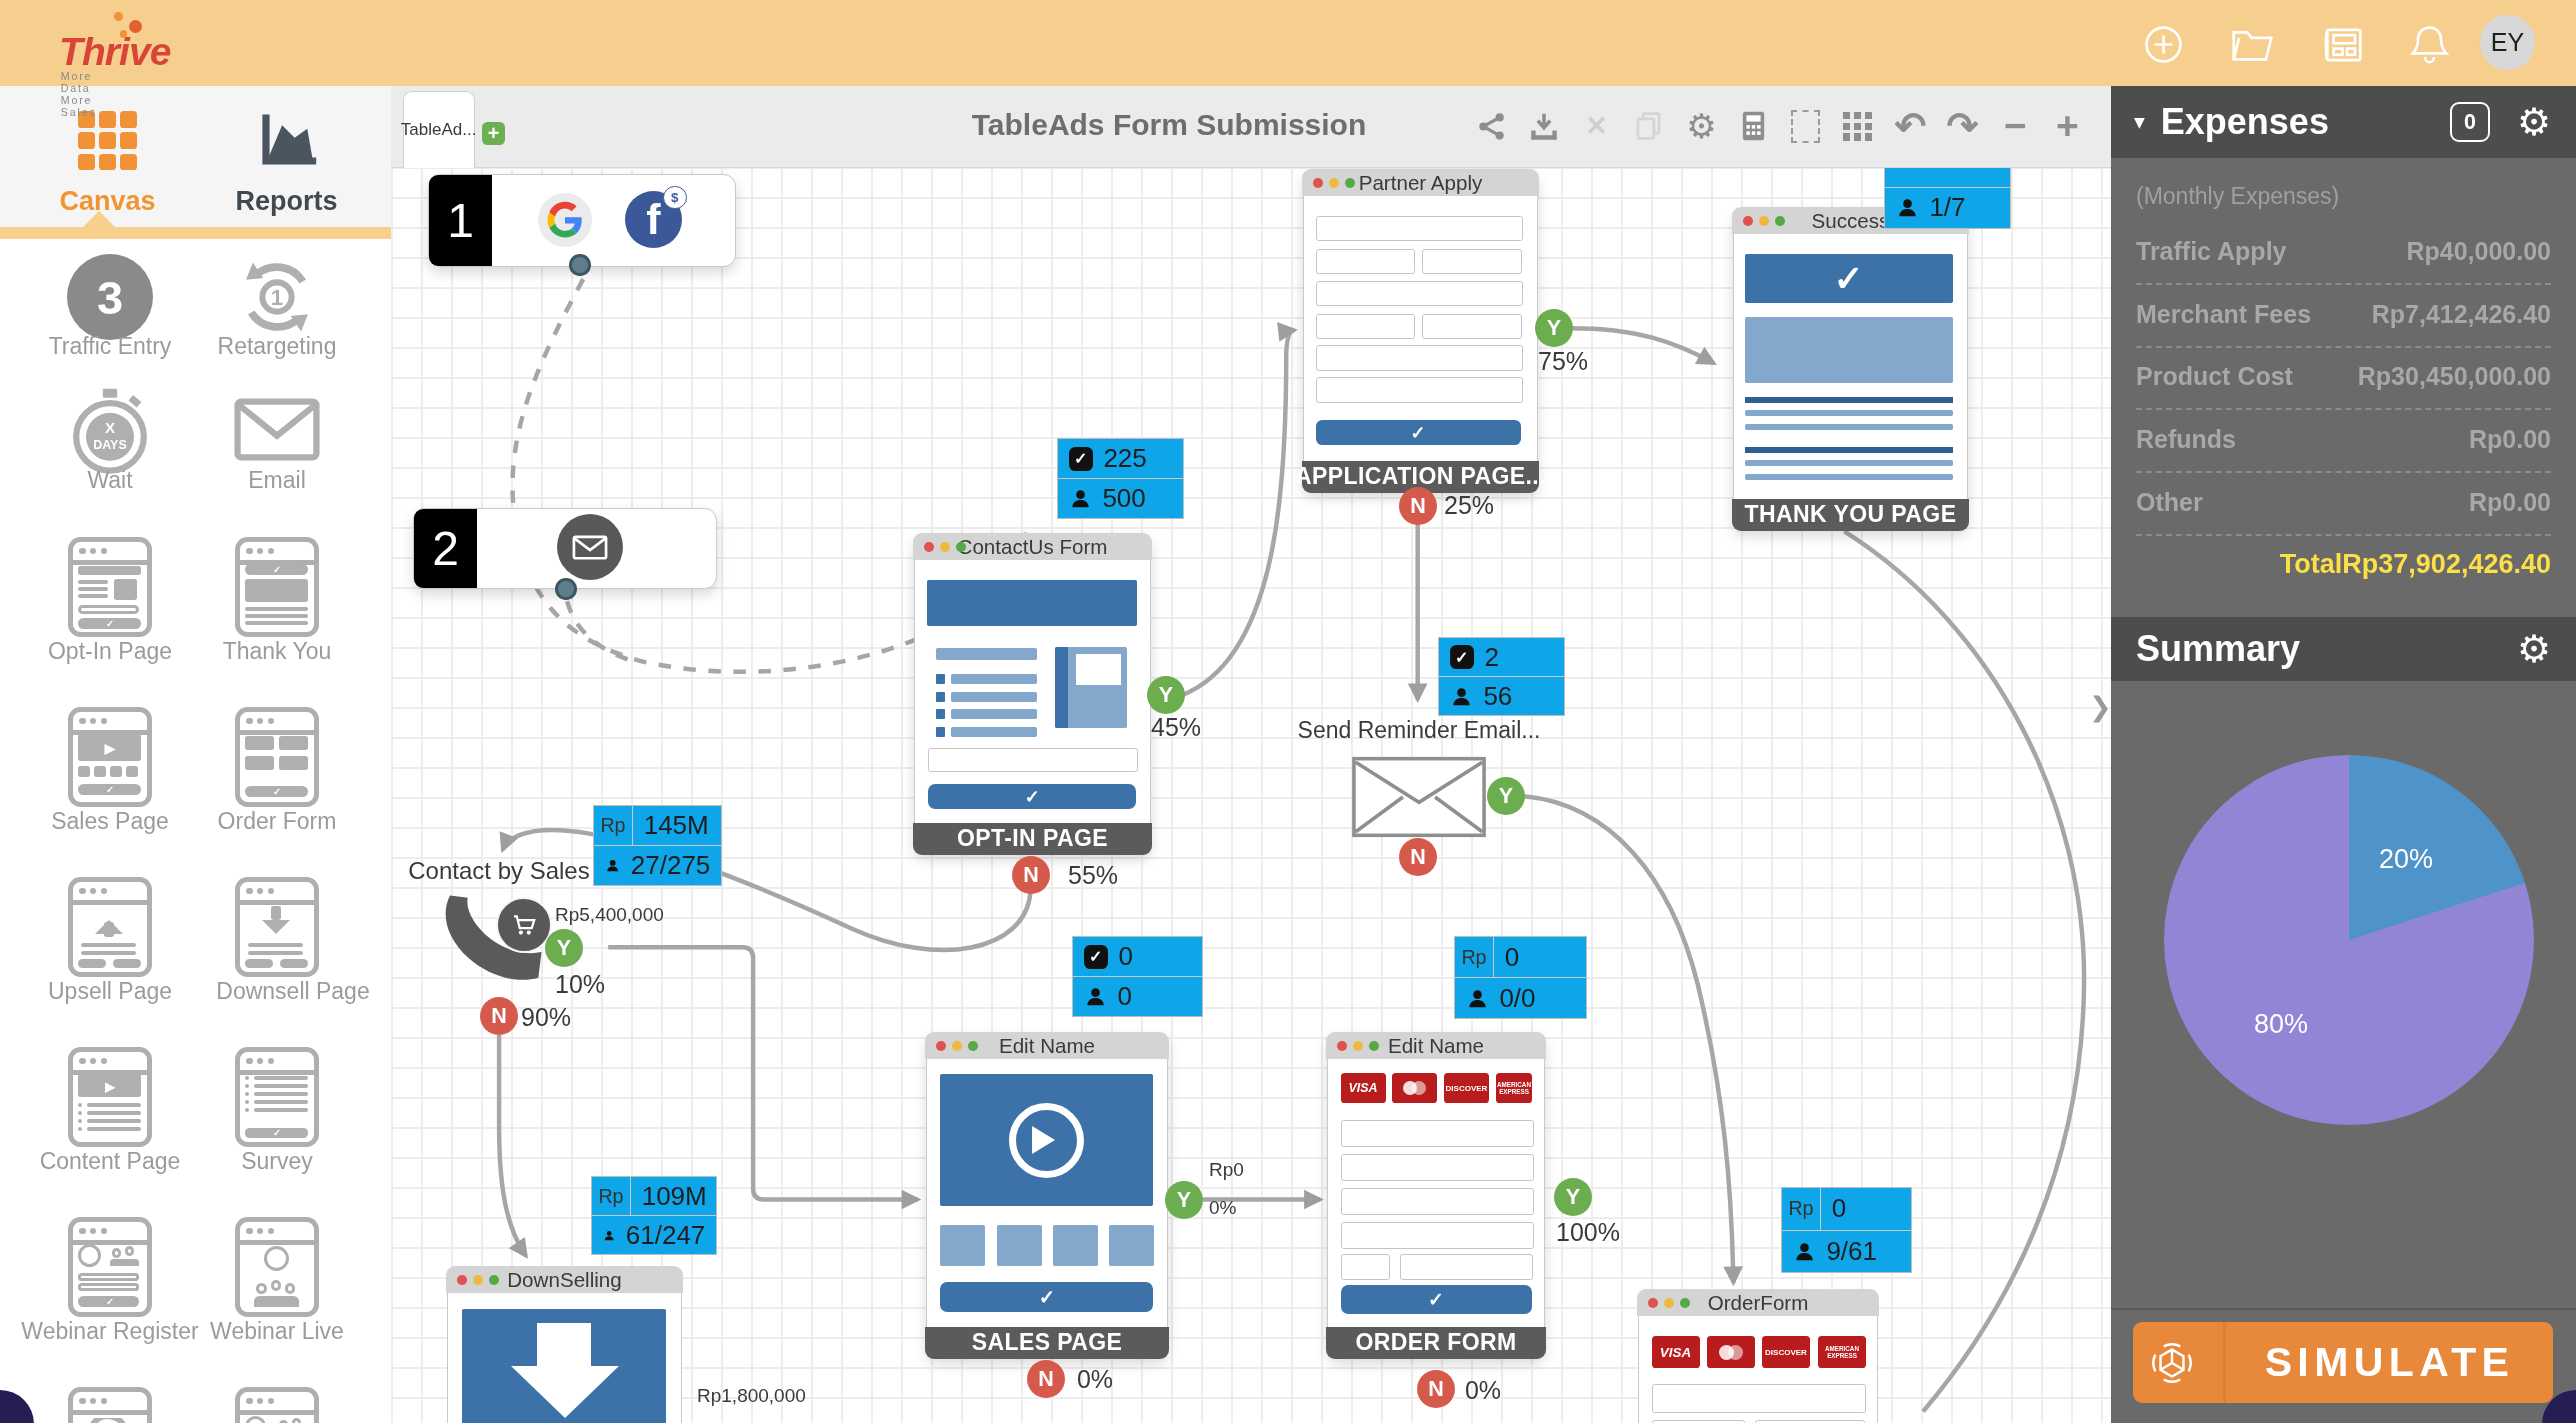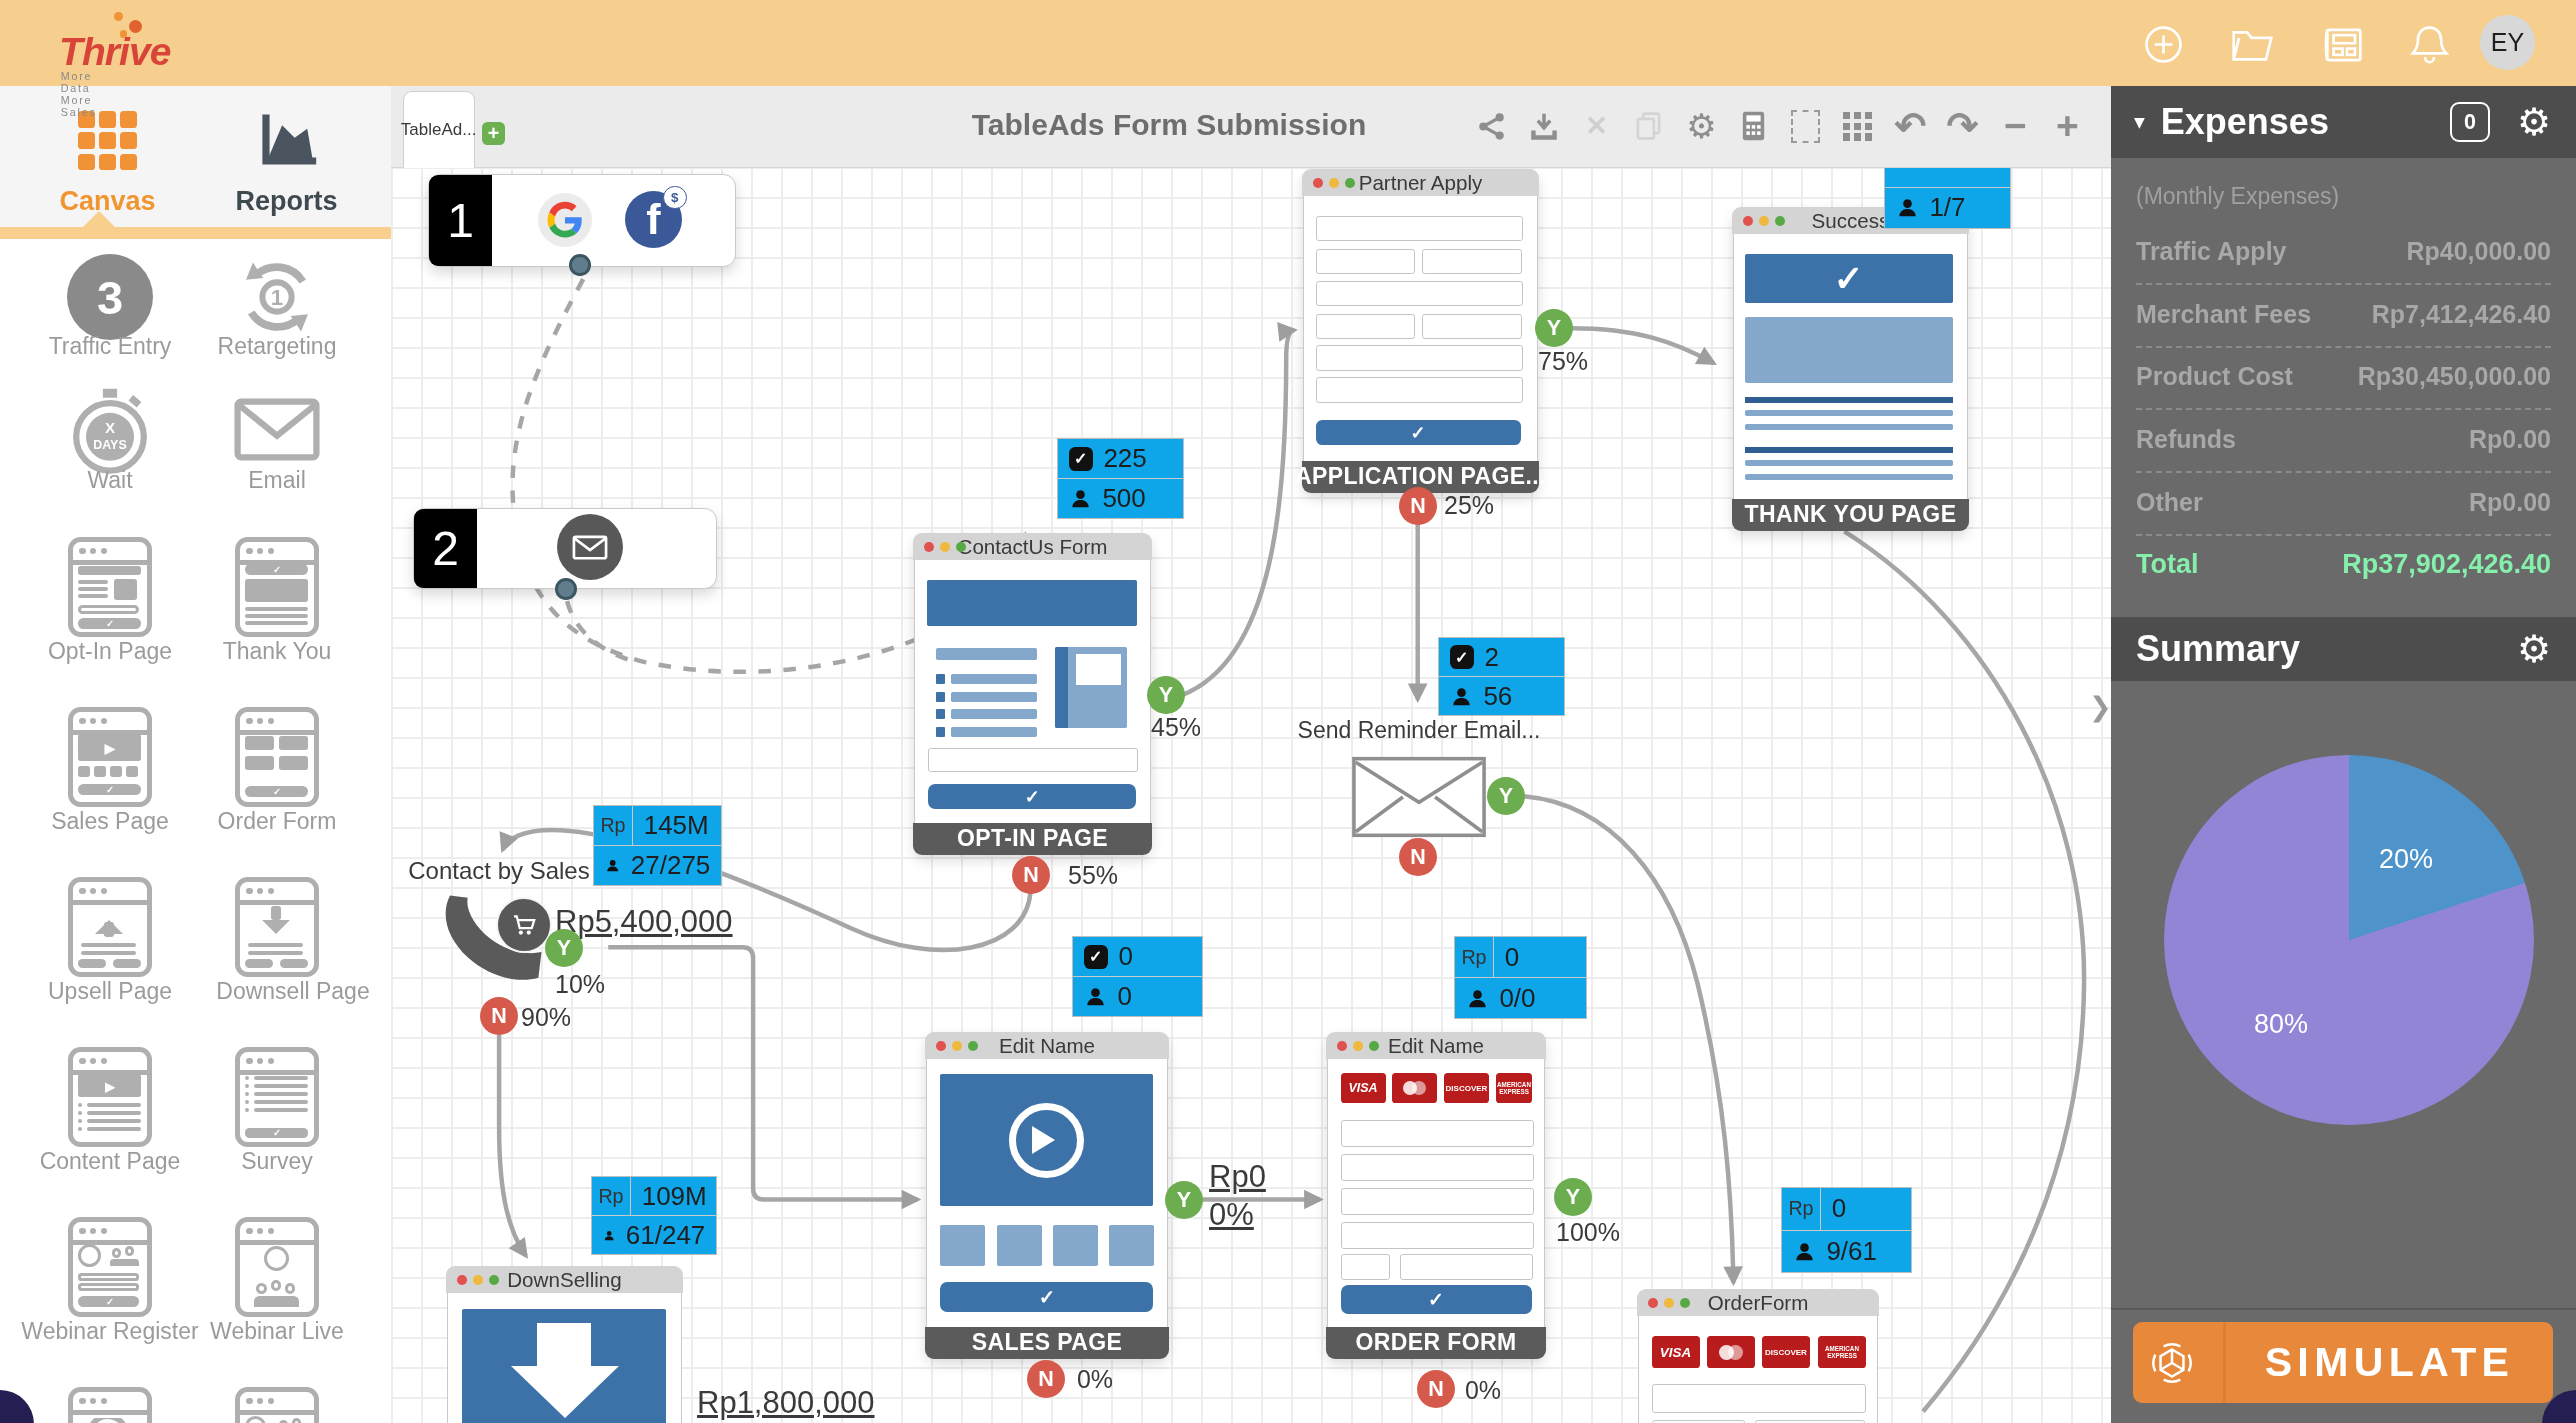--- a/index.html
+++ b/index.html
@@ -40,21 +40,21 @@
   .wdots i{width:9.8px;height:9.8px;border-radius:50%;}
   .d-r{background:#E0524D;} .d-y{background:#EFB93F;} .d-g{background:#57A946;}
   .wf{position:absolute;left:-1.8px;right:-1.8px;bottom:-1.8px;height:32px;background:#5B5B5B;color:#fff;font-weight:bold;font-size:23px;letter-spacing:0.4px;display:flex;align-items:center;justify-content:center;border-radius:0 0 9px 9px;white-space:nowrap;}
   .fld{position:absolute;border:1.8px solid #C4C4C4;background:#fff;border-radius:2.7px;}
   .bb{position:absolute;background:#3C72A8;border-radius:3.6px;}
   .lb{position:absolute;background:#84A8CC;border-radius:1.8px;}
   .chk{color:#fff;font-size:21.5px;font-weight:bold;}
   .badge{position:absolute;width:38px;height:38px;border-radius:50%;color:#fff;font-weight:bold;font-size:21.5px;display:flex;align-items:center;justify-content:center;z-index:7;}
   .b-y{background:#6BAD4F;} .b-n{background:#D65A4C;}
   .pct{position:absolute;font-size:25px;color:#3A3A3A;z-index:7;transform:translate(-50%,-50%);white-space:nowrap;}
-  .amt{position:absolute;font-size:31px;color:#3A3A3A;z-index:7;white-space:nowrap;text-decoration:underline;}
+  .amt{position:absolute;font-size:19px;color:#3A3A3A;z-index:7;white-space:nowrap;}
   .stat{position:absolute;background:#0ea5e9;border:1.8px solid #BDBDBD;z-index:6;display:flex;flex-direction:column;}
   .srow{flex:1;display:flex;align-items:center;gap:10.7px;padding:0 10.7px;font-size:26px;color:#1e1e1e;border-bottom:1.8px solid #C9C9C9;}
   .srow:last-child{border-bottom:none;}
   .ck{width:24px;height:24px;background:#111;border-radius:6.3px;color:#fff;font-size:16px;font-weight:bold;display:flex;align-items:center;justify-content:center;flex:none;}
   .cur{width:38px;align-self:stretch;display:flex;align-items:center;justify-content:center;font-size:19.7px;color:#333;border-right:1.8px solid #C9C9C9;flex:none;}
   .ntab{position:absolute;left:0;top:0;bottom:0;width:63px;background:#000;border-radius:9px 0 0 9px;color:#fff;font-size:48px;display:flex;align-items:center;justify-content:center;}
   .cdot{position:absolute;width:21.5px;height:21.5px;border-radius:50%;background:#5F7D8C;border:3.6px solid #3C5560;box-sizing:border-box;z-index:8;}
   .card{position:absolute;background:#b91c1c;border-radius:3.6px;color:#fff;display:flex;align-items:center;justify-content:center;overflow:hidden;}
   
   #rpanel{left:2111px;top:86px;width:465px;height:1338px;background:#6A6A6A;z-index:25;}
@@ -863,21 +863,21 @@
         <span>Rp30,450,000.00</span>
       </div>
     <div class="erow" style="top:322px;">
         <span>Refunds</span>
         <span>Rp0.00</span>
       </div>
     <div class="erow" style="top:385px;">
         <span>Other</span>
         <span>Rp0.00</span>
       </div>
-    <div class="erow" style="top:447px;border-bottom:none;color:#86efac;font-size:27px;">
+    <div class="erow" style="top:447px;border-bottom:none;color:#fde047;font-size:27px;justify-content:flex-end;">
         <span>Total</span>
         <span>Rp37,902,426.40</span>
       </div>
 
     <div class="ph" style="top:531px;height:64px;">
       <span class="t" style="margin-left:25px;">Summary</span>
       <span style="position:absolute;right:25px;font-size:38px;">⚙</span>
     </div>
     <div class="a" style="left: 53px; top: 669px; width: 370px; height: 370px; border-radius: 50%; background: conic-gradient(rgb(78, 148, 203) 0deg, rgb(78, 148, 203) 72deg, rgb(146, 133, 214) 72deg, rgb(146, 133, 214) 360deg);"></div>
     <div class="a" style="left:268px;top:758px;color:#fff;font-size:27px;z-index:2;">20%</div>

